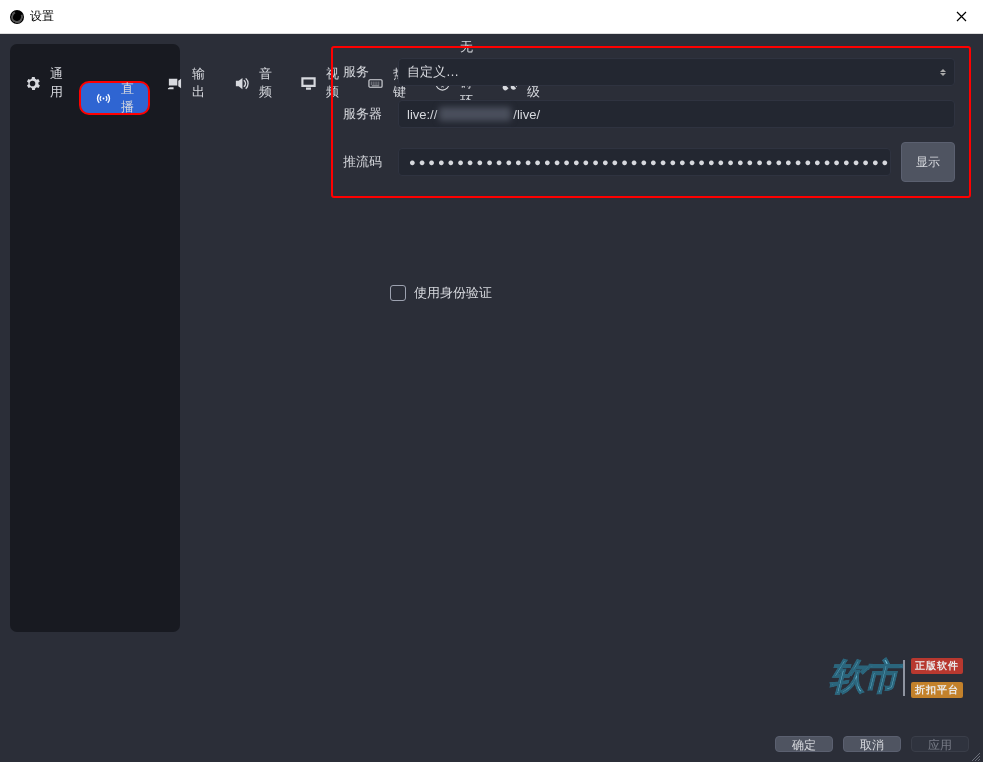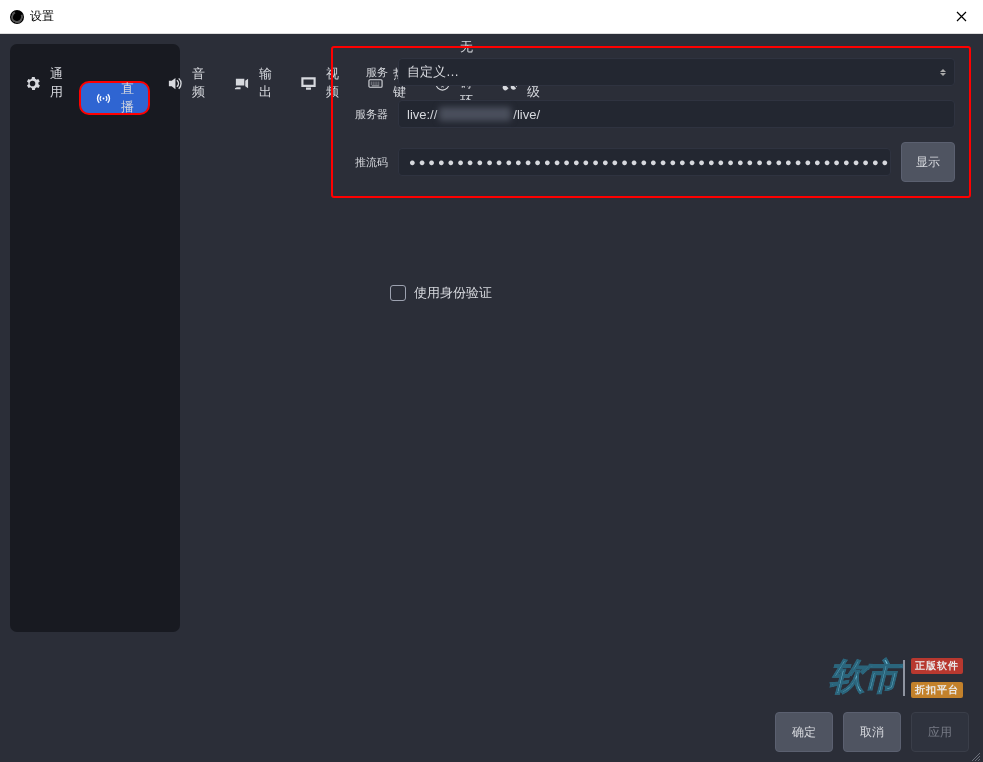--- a/index.html
+++ b/index.html
@@ -33,21 +33,21 @@
   .sidebar-item.active .icon svg { fill: #fff; }
   .main {
     flex: 1; padding-left: 10px; display: flex; flex-direction: column;
   }
   .highlight-box {
     border: 2px solid #ff0000; border-radius: 3px; padding: 10px 14px 14px 10px;
     margin-top: 2px; width: 640px; align-self: flex-end; margin-right: 2px;
   }
   .form-row { display: flex; align-items: center; gap: 10px; margin-bottom: 14px; }
   .form-row:last-child { margin-bottom: 0; }
-  .form-label { width: 45px; text-align: right; color: #d7d9de; font-size: 11px; flex-shrink: 0; }
+  .form-label { width: 45px; text-align: left; color: #d7d9de; font-size: 13px; flex-shrink: 0; }
   .select {
     flex: 1; height: 28px; background: #232731; border: 1px solid #2f3340; border-radius: 4px;
     color: #d7d9de; display: flex; align-items: center; justify-content: space-between;
     padding: 0 8px; font-size: 13px;
   }
   .select .chev { display: flex; flex-direction: column; gap: 1px; }
   .select .chev span {
     width: 0; height: 0; border-left: 3px solid transparent;
     border-right: 3px solid transparent;
   }
@@ -77,21 +77,21 @@
     color: #d7d9de; font-size: 13px;
   }
   .checkbox {
     width: 16px; height: 16px; border: 1.5px solid #9da2b0; border-radius: 3px;
     background: transparent; cursor: pointer;
   }
   .footer {
     position: absolute; bottom: 10px; right: 14px; display: flex; gap: 10px;
   }
   .footer button {
-    height: 40px; padding: 0 16px; background: #4f5461; border: 1px solid #5b6070;
+    height: 16px; padding: 0 16px; background: #4f5461; border: 1px solid #5b6070;
     border-radius: 4px; color: #d7d9de; font-size: 12px; cursor: pointer;
   }
   .footer button.disabled { background: #2f333e; color: #777b86; border-color: #3a3e49; }
   .resize-grip {
     position: absolute; right: 2px; bottom: 2px; width: 12px; height: 12px;
   }
   .resize-grip svg { stroke: #6b6f7a; }
   .watermark {
     position: absolute; right: 20px; bottom: 60px; display: flex; align-items: center;
     gap: 6px; opacity: 0.9; margin-left: 20px;
@@ -150,33 +150,33 @@
           <svg viewBox="0 0 16 16" width="15" height="15">
               <path fill="#fff" d="M3 3a7 7 0 000 10l1-1a5.6 5.6 0 010-8zM13 3l-1 1a5.6 5.6 0 010 8l1 1a7 7 0 000-10zM5 5a4.2 4.2 0 000 6l1-1a2.8 2.8 0 010-4zM11 5l-1 1a2.8 2.8 0 010 4l1 1a4.2 4.2 0 000-6zM8 7a1 1 0 100 2 1 1 0 000-2z"></path>
             </svg>
         </span>
         <span>直播</span>
       </div>
 
       <div class="sidebar-item">
         <span class="icon">
           <svg viewBox="0 0 16 16" width="15" height="15">
+              <path d="M2 3h9v7H2zM12 5l3-2v10l-3-2zM3 12h4v2H1v-1l2-1z"></path>
+            </svg>
+        </span>
+        <span>输出</span>
+      </div>
+
+      <div class="sidebar-item">
+        <span class="icon">
+          <svg viewBox="0 0 16 16" width="15" height="15">
               <path d="M2 5h3l4-3v12l-4-3H2zM11 4a5 5 0 010 8l-1-1a3.6 3.6 0 000-6zM13 2a8 8 0 010 12l-1-1a6.6 6.6 0 000-10z"></path>
             </svg>
         </span>
         <span>音频</span>
-      </div>
-
-      <div class="sidebar-item">
-        <span class="icon">
-          <svg viewBox="0 0 16 16" width="15" height="15">
-              <path d="M2 3h9v7H2zM12 5l3-2v10l-3-2zM3 12h4v2H1v-1l2-1z"></path>
-            </svg>
-        </span>
-        <span>输出</span>
       </div>
 
       <div class="sidebar-item">
         <span class="icon">
           <svg viewBox="0 0 16 16" width="15" height="15">
               <path d="M1 2h14v9H1zM1 2v9h14V2H1zm1 1h12v7H2zM6 13h4v1H6z" fill="none" stroke="#d7d9de" stroke-width="1.3"></path>
             </svg>
         </span>
         <span>视频</span>
       </div>

